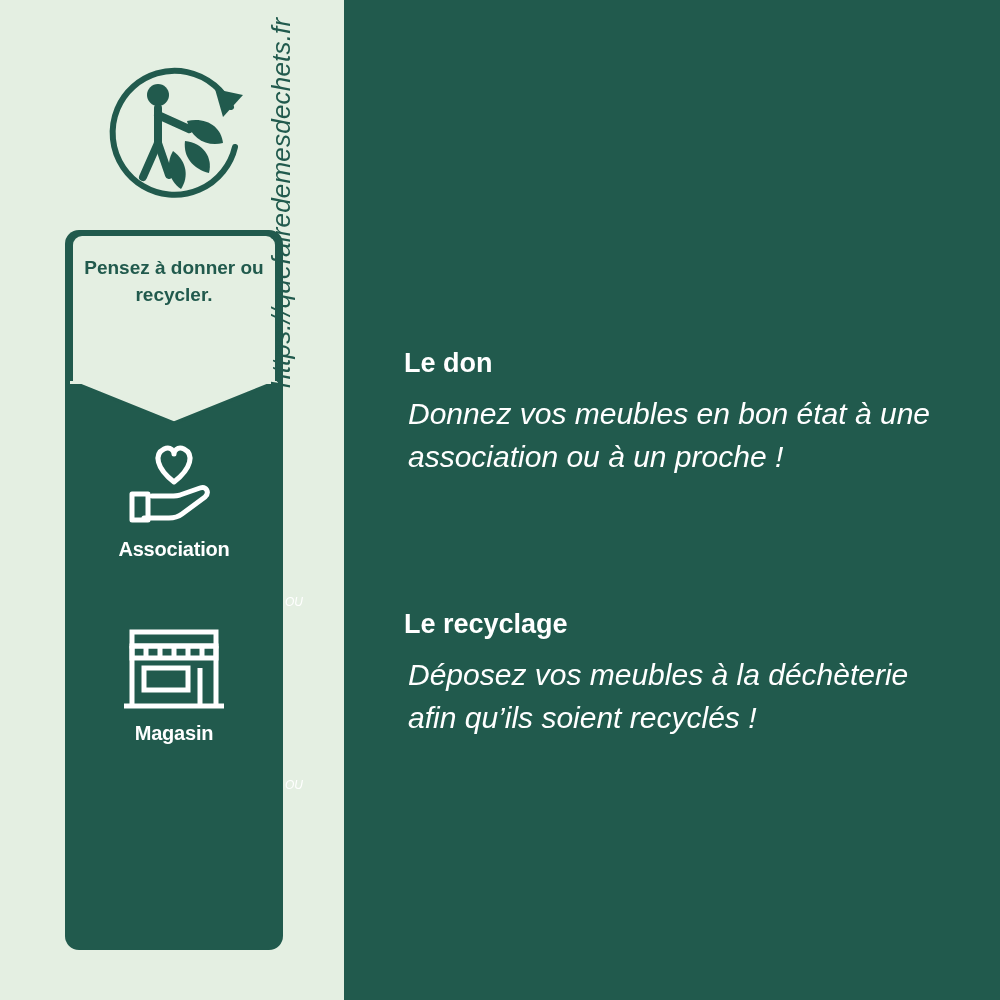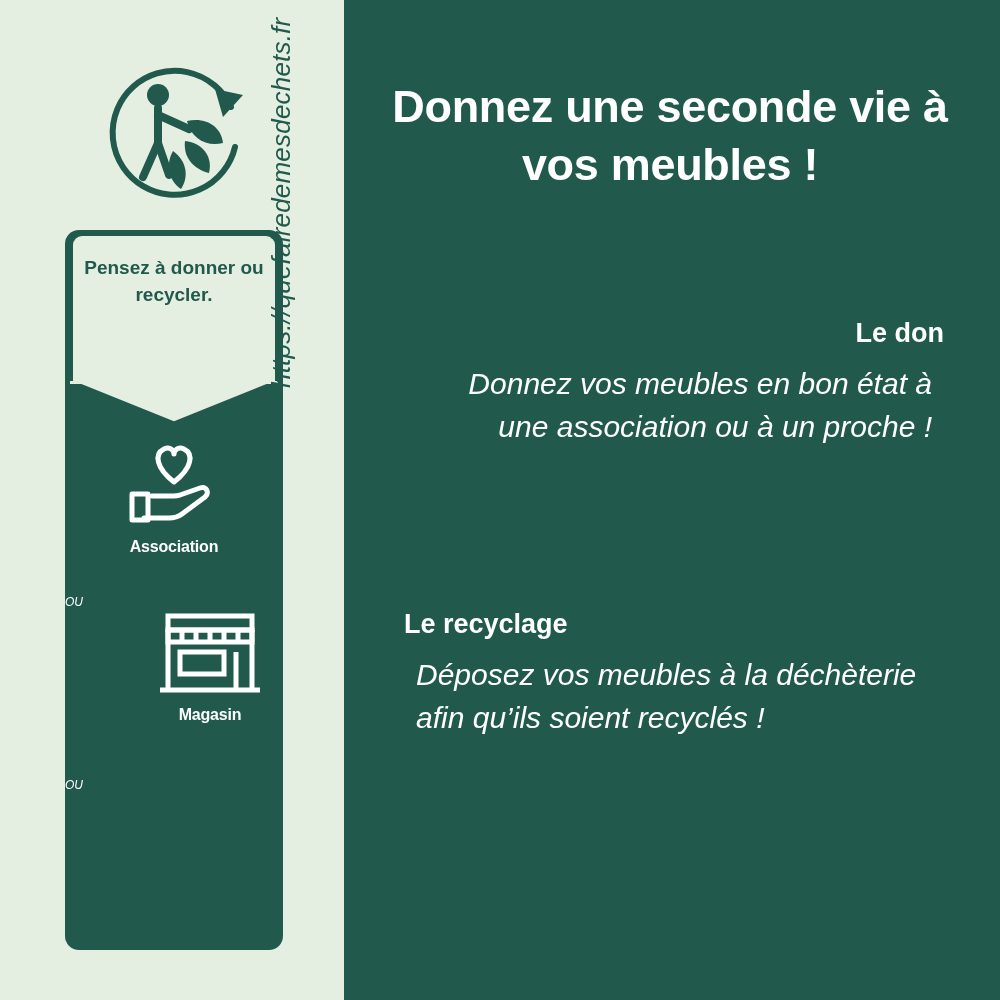--- a/index.html
+++ b/index.html
@@ -48,24 +48,24 @@
     color: #ffffff;
     font-size: 27px;
     font-weight: bold;
     margin: 0 0 14px 0;
   }
   .section-body {
     color: #ffffff;
     font-size: 30px;
     font-style: italic;
     line-height: 1.42;
-    margin: 12px;
+    margin: 4px;
     font-weight: 300;
   }
-  .sec-don { top: 318px; text-align: right; }
+  .sec-don { top: 348px; }
   .sec-recyclage { top: 609px; }
 
   
   .logo {
     position: absolute;
     left: 103px;
     top: 55px;
     width: 145px;
     height: 145px;
   }
@@ -117,37 +117,38 @@
     width: 218px;
     text-align: center;
     color: #ffffff;
   }
   .step-icon {
     display: block;
     margin: 0 auto 4px auto;
   }
   .step-label {
     display: block;
-    font-size: 16px;
+    font-size: 20px;
     font-weight: bold;
     letter-spacing: -0.2px;
   }
   .step-1 { top: 438px; }
-  .step-2 { top: 606px; margin-left: 36px; }
+  .step-2 { top: 622px; }
   .step-3 { top: 805px; }
 
   .ou {
     position: absolute;
     left: 65px;
     width: 218px;
-    text-align: left;
+    text-align: right;
     color: #ffffff;
     font-size: 17px;
     font-style: italic;
     font-variant: small-caps;
+    padding-left: 20px;
   }
   .ou-1 { top: 591px; }
   .ou-2 { top: 774px; }
 
   .vertical-url {
     position: absolute;
     left: 266px;
     top: 388px;
     width: 460px;
     color: #215a4d;
@@ -223,21 +224,20 @@
       </svg>
     </span>
     <span class="step-label">Magasin</span>
   </div>
 
   <div class="ou ou-2">ou</div>
 
 
   <div class="vertical-url">https://quefairedemesdechets.fr</div>
 
-  <div class="headline">Donnez une seconde vie à vos meubles !</div>
 
   <div class="section sec-don">
     <p class="section-title">Le don</p>
     <p class="section-body">Donnez vos meubles en bon état à une association ou à un proche !</p>
   </div>
 
   <div class="section sec-recyclage">
     <p class="section-title">Le recyclage</p>
     <p class="section-body">Déposez vos meubles à la déchèterie afin qu’ils soient recyclés !</p>
   </div>

